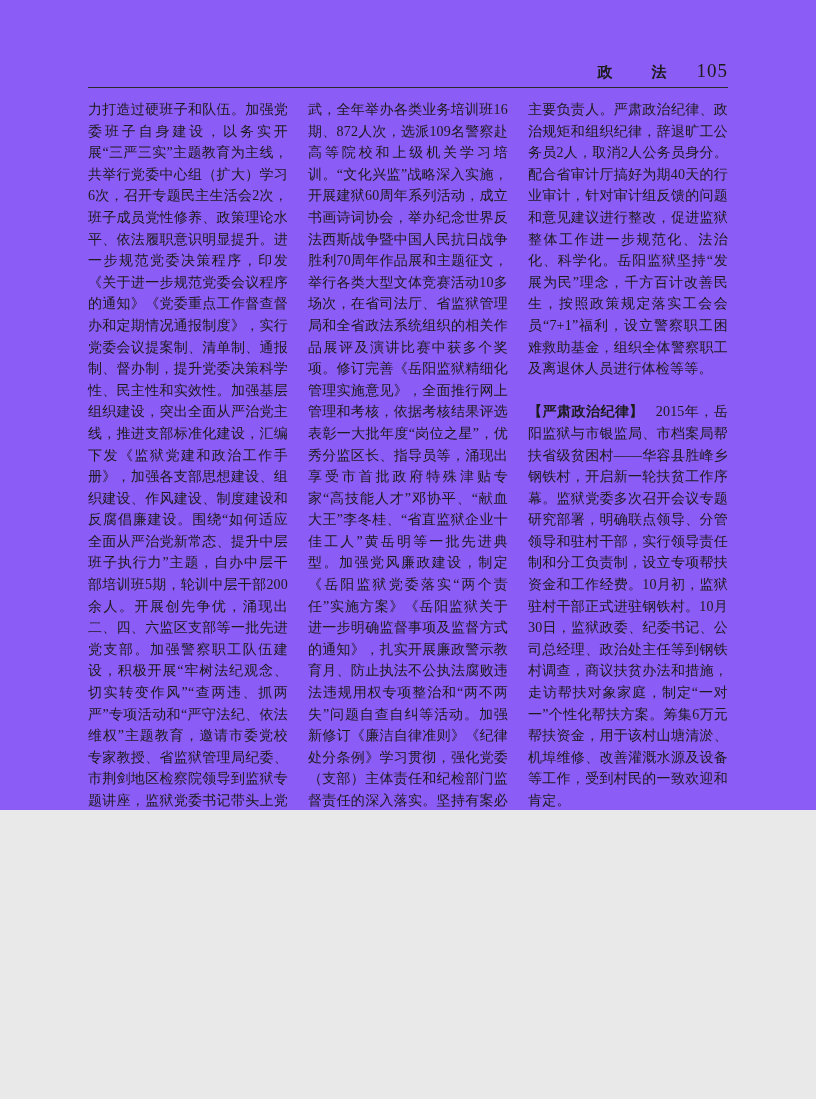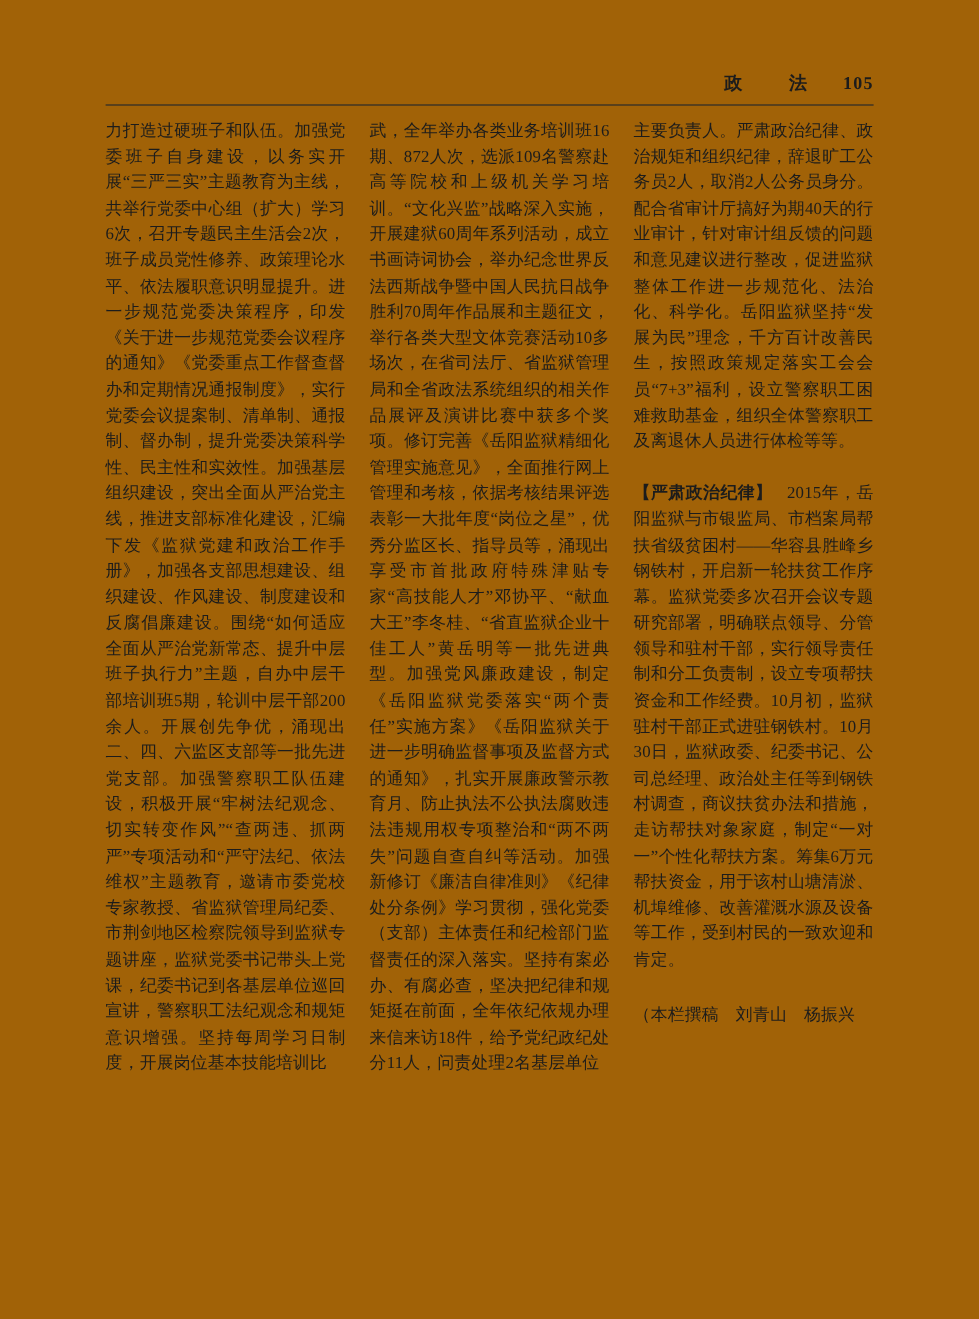--- a/index.html
+++ b/index.html
@@ -3,23 +3,23 @@
 <meta charset="utf-8">
 <style>
   html, body {
     margin: 0;
     padding: 0;
     background: #e9e9e9;
   }
   .page {
     position: relative;
     width: 816px;
-    height: 1099px;
+    height: 810px;
     margin: 0 auto;
-    background: #a16207;
+    background: #8b5cf6;
     font-family: "Liberation Serif", "DejaVu Serif", serif;
     color: #1c1c1c;
     overflow: hidden;
   }
   .header {
     position: absolute;
     top: 60px;
     left: 88px;
     right: 88px;
     height: 24px;
@@ -27,23 +27,22 @@
     justify-content: flex-end;
     align-items: baseline;
   }
   .section-title {
     font-size: 15px;
     font-weight: bold;
     letter-spacing: 12px;
     margin-right: 18px;
   }
   .page-number {
-    font-size: 15px;
+    font-size: 19px;
     letter-spacing: 1px;
-    font-weight: bold;
   }
   .header-rule {
     position: absolute;
     top: 87px;
     left: 88px;
     right: 88px;
     height: 0;
     border-top: 1.6px solid #2a2a2a;
   }
   .content {
@@ -103,21 +102,21 @@
 
     <div class="col">
       <p>力打造过硬班子和队伍。加强党委班子自身建设，以务实开展“三严三实”主题教育为主线，共举行党委中心组（扩大）学习6次，召开专题民主生活会2次，班子成员党性修养、政策理论水平、依法履职意识明显提升。进一步规范党委决策程序，印发《关于进一步规范党委会议程序的通知》《党委重点工作督查督办和定期情况通报制度》，实行党委会议提案制、清单制、通报制、督办制，提升党委决策科学性、民主性和实效性。加强基层组织建设，突出全面从严治党主线，推进支部标准化建设，汇编下发《监狱党建和政治工作手册》，加强各支部思想建设、组织建设、作风建设、制度建设和反腐倡廉建设。围绕“如何适应全面从严治党新常态、提升中层班子执行力”主题，自办中层干部培训班5期，轮训中层干部200余人。开展创先争优，涌现出二、四、六监区支部等一批先进党支部。加强警察职工队伍建设，积极开展“牢树法纪观念、切实转变作风”“查两违、抓两严”专项活动和“严守法纪、依法维权”主题教育，邀请市委党校专家教授、省监狱管理局纪委、市荆剑地区检察院领导到监狱专题讲座，监狱党委书记带头上党课，纪委书记到各基层单位巡回宣讲，警察职工法纪观念和规矩意识增强。坚持每周学习日制度，开展岗位基本技能培训比</p>
     </div>
 
     <div class="col">
       <p>武，全年举办各类业务培训班16期、872人次，选派109名警察赴高等院校和上级机关学习培训。“文化兴监”战略深入实施，开展建狱60周年系列活动，成立书画诗词协会，举办纪念世界反法西斯战争暨中国人民抗日战争胜利70周年作品展和主题征文，举行各类大型文体竞赛活动10多场次，在省司法厅、省监狱管理局和全省政法系统组织的相关作品展评及演讲比赛中获多个奖项。修订完善《岳阳监狱精细化管理实施意见》，全面推行网上管理和考核，依据考核结果评选表彰一大批年度“岗位之星”，优秀分监区长、指导员等，涌现出享受市首批政府特殊津贴专家“高技能人才”邓协平、“献血大王”李冬桂、“省直监狱企业十佳工人”黄岳明等一批先进典型。加强党风廉政建设，制定《岳阳监狱党委落实“两个责任”实施方案》《岳阳监狱关于进一步明确监督事项及监督方式的通知》，扎实开展廉政警示教育月、防止执法不公执法腐败违法违规用权专项整治和“两不两失”问题自查自纠等活动。加强新修订《廉洁自律准则》《纪律处分条例》学习贯彻，强化党委（支部）主体责任和纪检部门监督责任的深入落实。坚持有案必办、有腐必查，坚决把纪律和规矩挺在前面，全年依纪依规办理来信来访18件，给予党纪政纪处分11人，问责处理2名基层单位</p>
     </div>
 
     <div class="col">
-      <p>主要负责人。严肃政治纪律、政治规矩和组织纪律，辞退旷工公务员2人，取消2人公务员身分。配合省审计厅搞好为期40天的行业审计，针对审计组反馈的问题和意见建议进行整改，促进监狱整体工作进一步规范化、法治化、科学化。岳阳监狱坚持“发展为民”理念，千方百计改善民生，按照政策规定落实工会会员“7+3”福利，设立警察职工困难救助基金，组织全体警察职工及离退休人员进行体检等等。</p>
+      <p>主要负责人。严肃政治纪律、政治规矩和组织纪律，辞退旷工公务员2人，取消2人公务员身分。配合省审计厅搞好为期40天的行业审计，针对审计组反馈的问题和意见建议进行整改，促进监狱整体工作进一步规范化、法治化、科学化。岳阳监狱坚持“发展为民”理念，千方百计改善民生，按照政策规定落实工会会员“7+1”福利，设立警察职工困难救助基金，组织全体警察职工及离退休人员进行体检等等。</p>
 
       <p class="feature-para">
         <span class="feature-heading">【严肃政治纪律】</span><span>2015年，岳阳监狱与市银监局、市档案局帮扶省级贫困村——华容县胜峰乡钢铁村，开启新一轮扶贫工作序幕。监狱党委多次召开会议专题研究部署，明确联点领导、分管领导和驻村干部，实行领导责任制和分工负责制，设立专项帮扶资金和工作经费。10月初，监狱驻村干部正式进驻钢铁村。10月30日，监狱政委、纪委书记、公司总经理、政治处主任等到钢铁村调查，商议扶贫办法和措施，走访帮扶对象家庭，制定“一对一”个性化帮扶方案。筹集6万元帮扶资金，用于该村山塘清淤、机埠维修、改善灌溉水源及设备等工作，受到村民的一致欢迎和肯定。</span>
       </p>
 
       <div class="attribution">
         <p>（本栏撰稿　刘青山　杨振兴</p>
       </div>
     </div>
 

